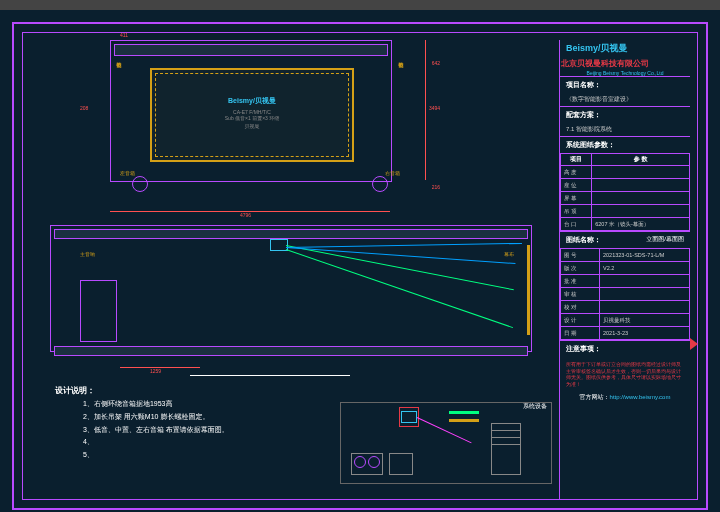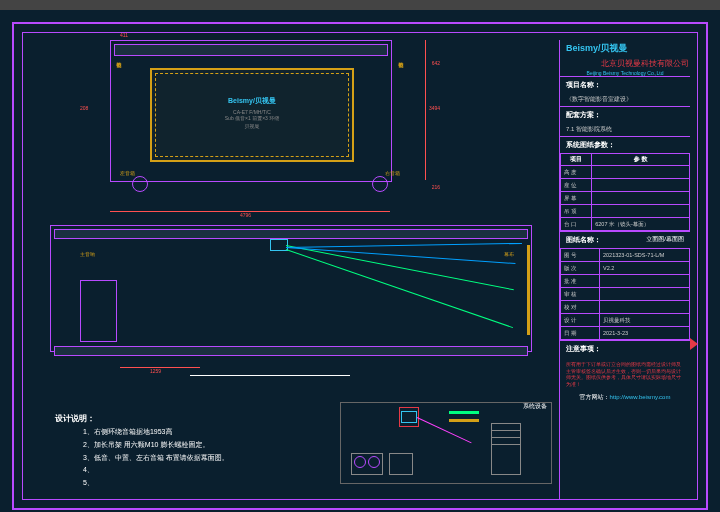--- a/index.html
+++ b/index.html
@@ -3,21 +3,21 @@
 <meta charset="utf-8">
 <style>
 body{margin:0;background:#444;font-family:"Microsoft YaHei",sans-serif;font-size:6px;color:#fff;overflow:hidden}
 .page{width:720px;height:512px;margin:10px auto;background:#0a1f2e;position:relative}
 .frame{position:absolute;border:2px solid #b84aff}
 .frame.outer{left:12px;top:12px;right:12px;bottom:12px}
 .frame.inner{left:22px;top:22px;right:22px;bottom:22px;border-width:1px}
 .main{position:absolute;left:30px;top:30px;width:520px;height:420px}
 .titleblk{position:absolute;right:30px;top:30px;width:130px;height:460px;border-left:1px solid #b84aff}
 .logo{color:#34c4f0;font-size:9px;font-weight:bold;padding:2px 6px}
-.company{color:#e63946;font-size:8px;font-weight:normal;text-align:right;padding:1px}
+.company{color:#e63946;font-size:8px;font-weight:bold;text-align:left;padding:1px}
 .company-en{color:#34c4f0;font-size:5px;text-align:center}
 .hdr{border-top:1px solid #b84aff;padding:3px 6px;color:#fff;font-size:7px;font-weight:bold}
 .val{padding:2px 6px;color:#ccc;font-size:6px}
 .tbl{width:100%;border-collapse:collapse}
 .tbl td{border:1px solid #b84aff;padding:1px 3px;font-size:5.5px;color:#ccc;height:10px}
 .tbl th{border:1px solid #b84aff;padding:1px 3px;font-size:6px;color:#fff;background:#0a1f2e}
 .warn{color:#e63946;font-size:5px;padding:4px 6px;line-height:1.3}
 .url{color:#34c4f0;text-align:center;font-size:6px;padding:2px}
 .urlk{color:#fff}
 .elev1{position:absolute;left:80px;top:0;width:300px;height:160px}
@@ -26,21 +26,21 @@
 .screen-in{position:absolute;inset:3px;border:1px dashed #d4a017}
 .dim{position:absolute;color:#ff5050;font-size:5px}
 .dimline{position:absolute;background:#ff5050}
 .note-y{color:#d4a017;font-size:5px;position:absolute}
 .sp{position:absolute;border:1px solid #b84aff;border-radius:50%}
 .elev2{position:absolute;left:20px;top:185px;width:490px;height:135px}
 .beam{position:absolute;height:1px;background:#00ff80}
 .beam2{position:absolute;height:1px;background:#00a0ff}
 .figtitle{position:absolute;color:#fff;font-size:8px;text-align:center;width:160px}
 .figline{position:absolute;height:1px;background:#fff}
-.notes{position:absolute;left:25px;top:372px;color:#fff;font-size:7px;line-height:1.8}
+.notes{position:absolute;left:25px;top:344px;color:#fff;font-size:7px;line-height:1.8}
 .notes b{font-size:8px}
 .equip{position:absolute;left:310px;top:362px;width:210px;height:80px;border:1px solid #666}
 .equip .t{position:absolute;right:4px;top:-1px;font-size:6px;color:#fff}
 .eq-box{position:absolute;border:1px solid #888}
 .bluetxt{color:#34c4f0}
 .redbox{border:1px solid #e63946}
 .tri{position:absolute;right:-8px;bottom:150px;width:0;height:0;border-left:8px solid #e63946;border-top:6px solid transparent;border-bottom:6px solid transparent}
 </style>
 </head>
 <body>

